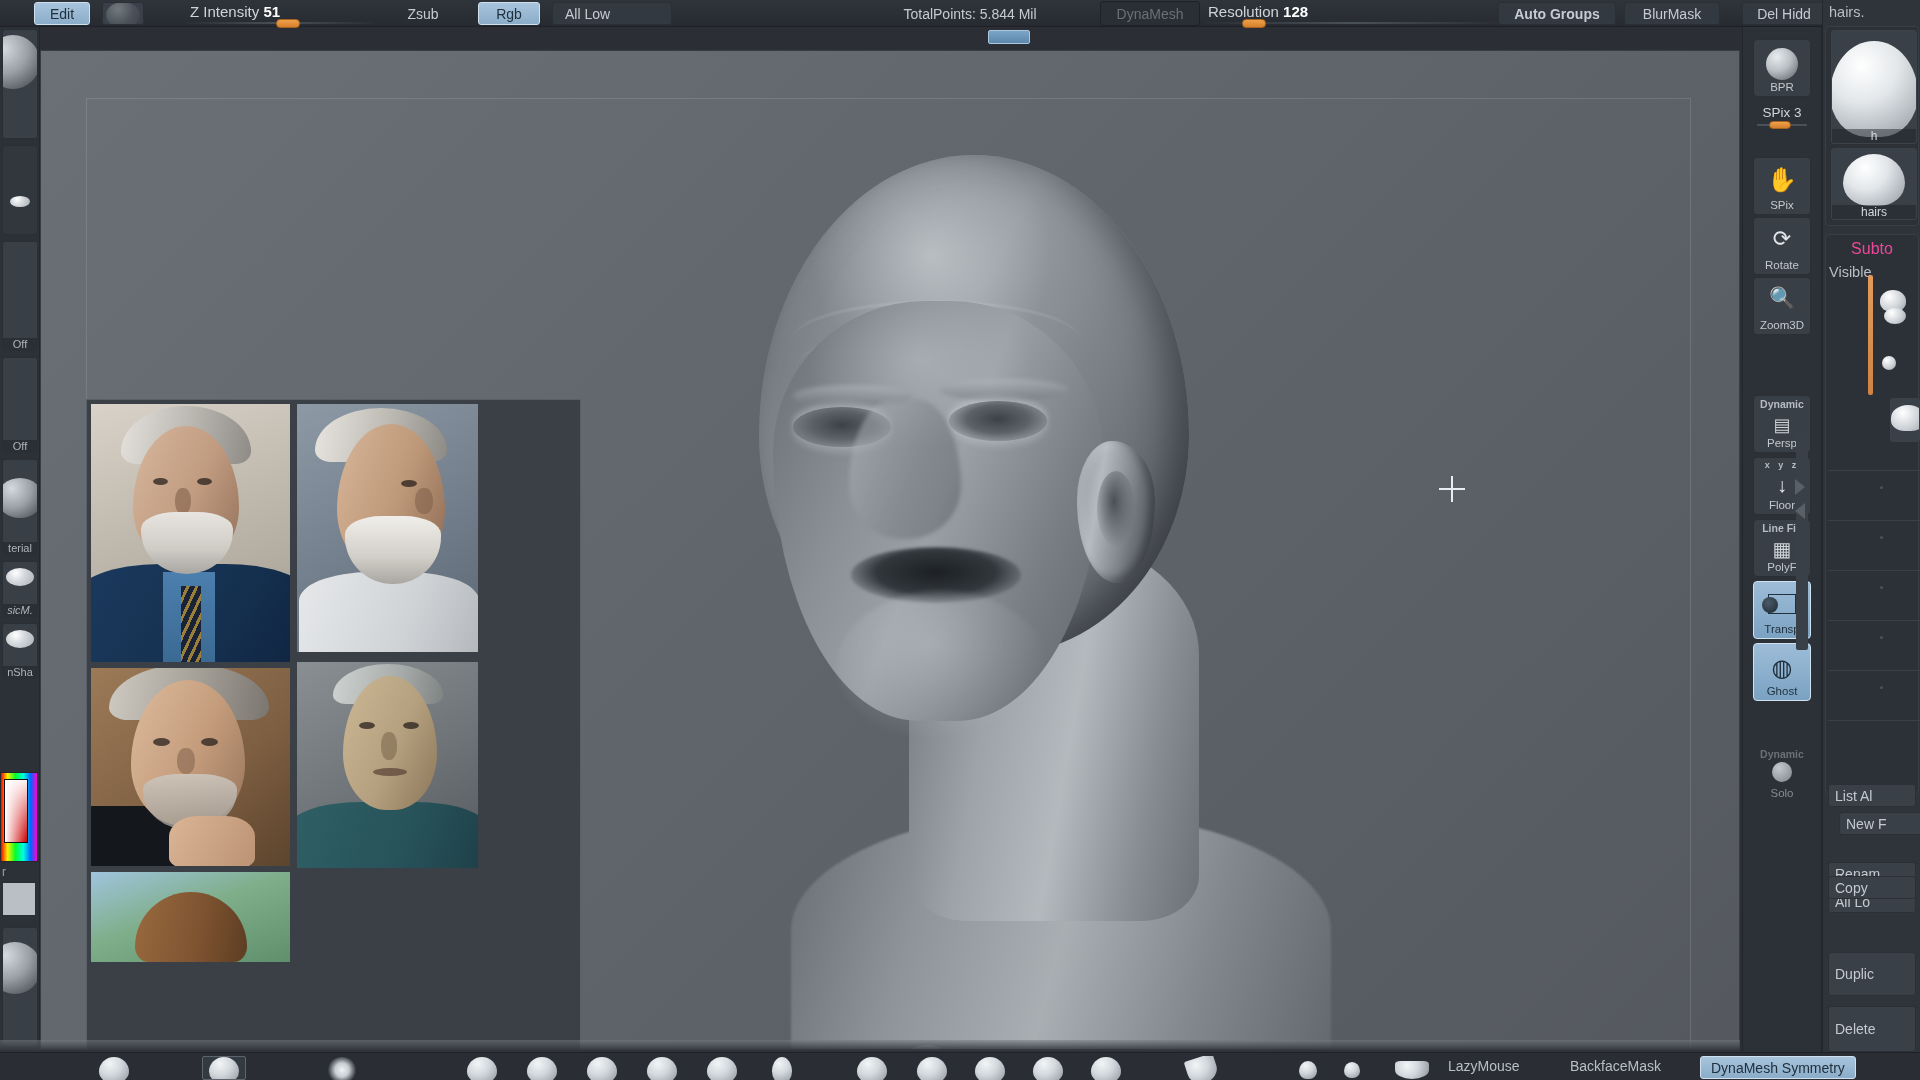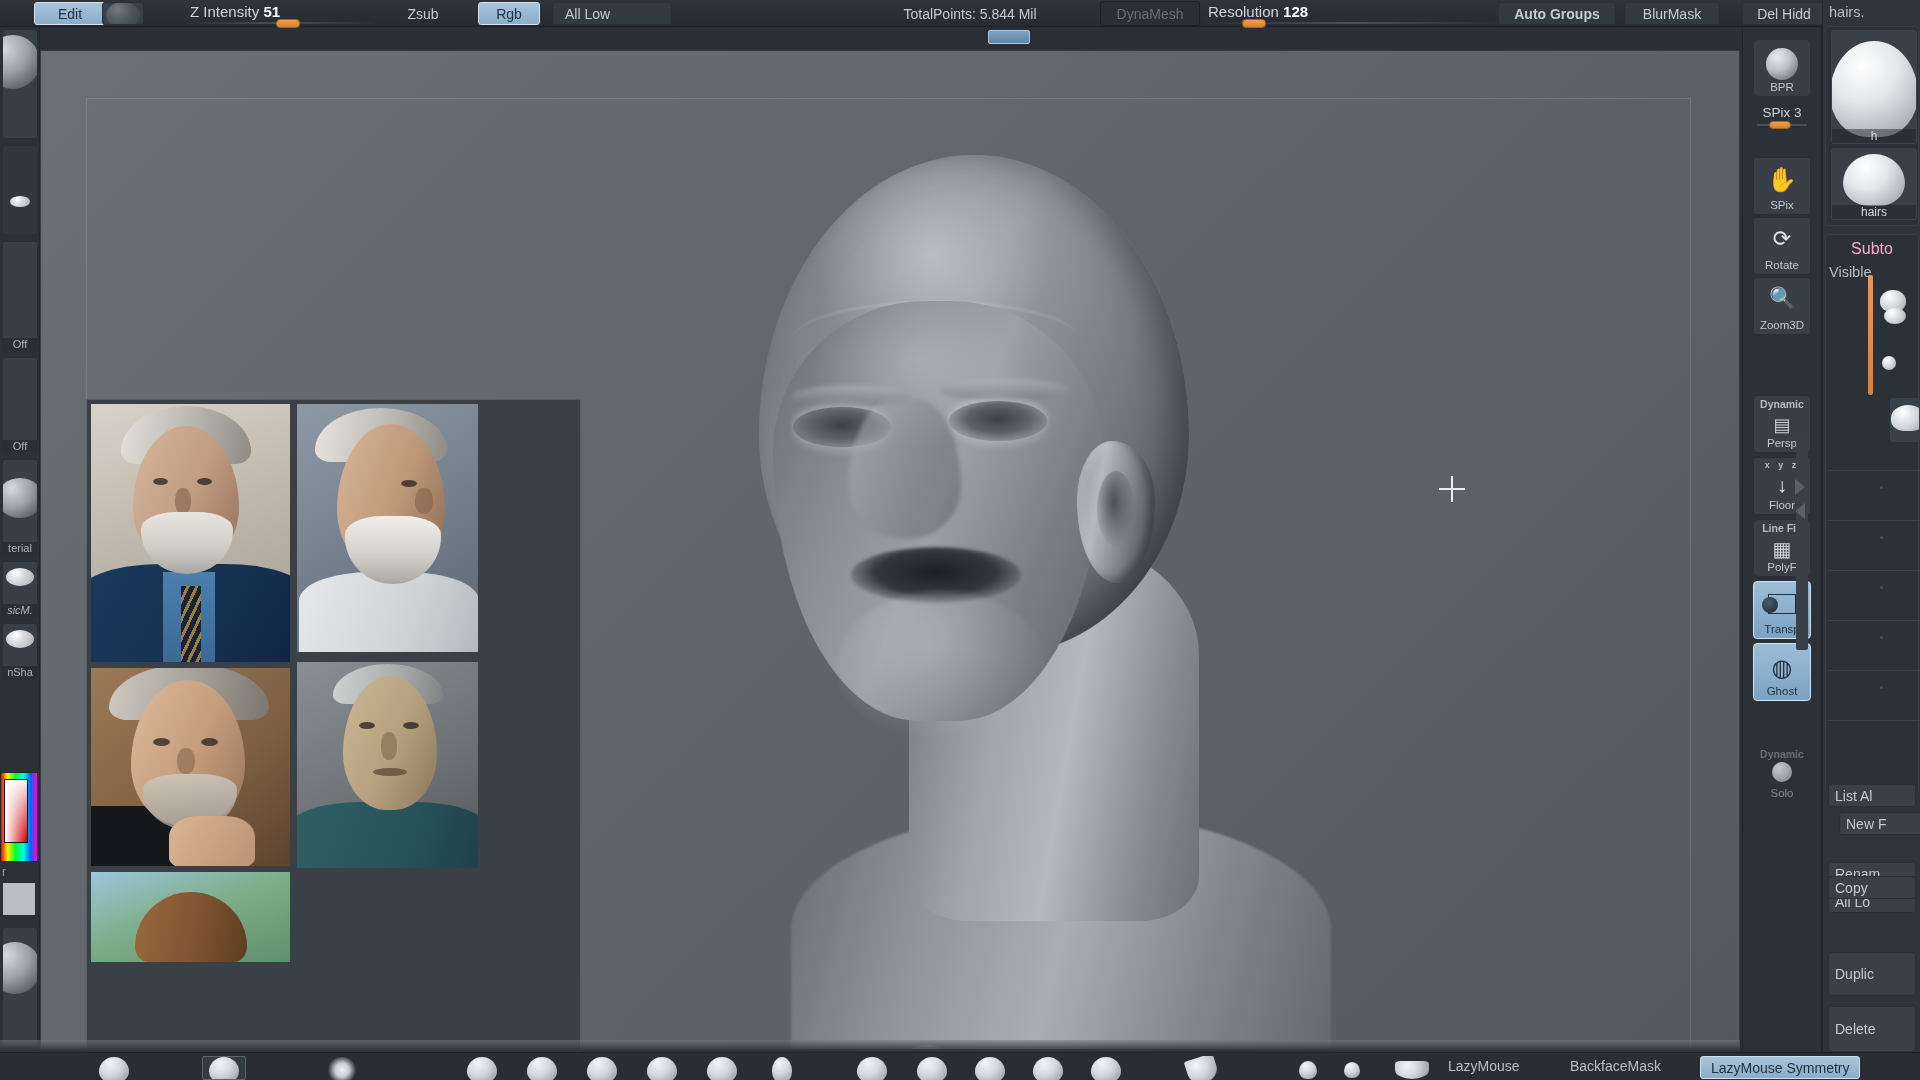--- a/index.html
+++ b/index.html
@@ -284,21 +284,21 @@
     background: #2f343a; border-left: 1px solid #23272c;
   }
   .rp-btn {
     position: absolute; left: 5px; height: 23px; padding-left: 6px;
     display: flex; align-items: center;
     background: #3a4047; border: 1px solid #2b3037; border-radius: 3px;
     font-size: 14px; color: #c4cad1; white-space: nowrap; overflow: hidden;
   }
   .rp-title {
     position: absolute; left: 0; width: 98px; text-align: center;
-    font-size: 16px; color: #f9a8d4;
+    font-size: 16px; color: #ec4899;
   }
   .rp-sub { position: absolute; left: 6px; font-size: 14.5px; color: #b9bfc6; }
   .rp-group {
     position: absolute; left: 2px; width: 94px;
     border: 1px solid #383e45; border-radius: 4px; background: #2c3137;
   }
   .rp-thumb {
     position: absolute; border: 1px solid #3c424a; border-radius: 3px; background: #3a4047;
     overflow: hidden;
   }
@@ -356,21 +356,21 @@
 </head>
 <body>
 
 <div id="app">
 
   <div id="topbar">
     <div class="tb-item" style="left:6px;">
       <div class="tb-btn plain" style="width:22px;padding:0;"></div>
     </div>
     <div class="tb-item" style="left:34px;">
-      <div class="tb-btn on" style="width:72px;">Edit</div>
+      <div class="tb-btn on" style="width:56px;">Edit</div>
     </div>
     <div class="tb-thumb" style="left:102px;">
       <div class="blob"></div>
     </div>
     <div class="tb-slider" style="left:180px;width:200px;">
       <div class="lbl"><span>Z Intensity</span>&nbsp;<b>51</b></div>
       <div class="track"></div>
       <div class="knob" style="left:96px;"></div>
     </div>
     <div class="tb-item" style="left:392px;">
@@ -693,16 +693,16 @@
         <div class="sh" style="width:18px;height:18px;"></div>
       </div>
     <div class="bb-thumb" style="left:1330px;">
         <div class="sh" style="width:16px;height:16px;"></div>
       </div>
     <div class="bb-thumb" style="left:1390px;">
         <div class="sh" style="width:34px;height:18px;border-radius:16% 16% 50% 50%;"></div>
       </div>
     <div class="bb-txt" style="left:1448px;">LazyMouse</div>
     <div class="bb-txt" style="left:1570px;">BackfaceMask</div>
-    <div class="bb-chip" style="left:1700px;">LazyMouse Symmetry</div>
+    <div class="bb-chip" style="left:1700px;">DynaMesh Symmetry</div>
   </div>
 
 </div>
 
 </body></html>

